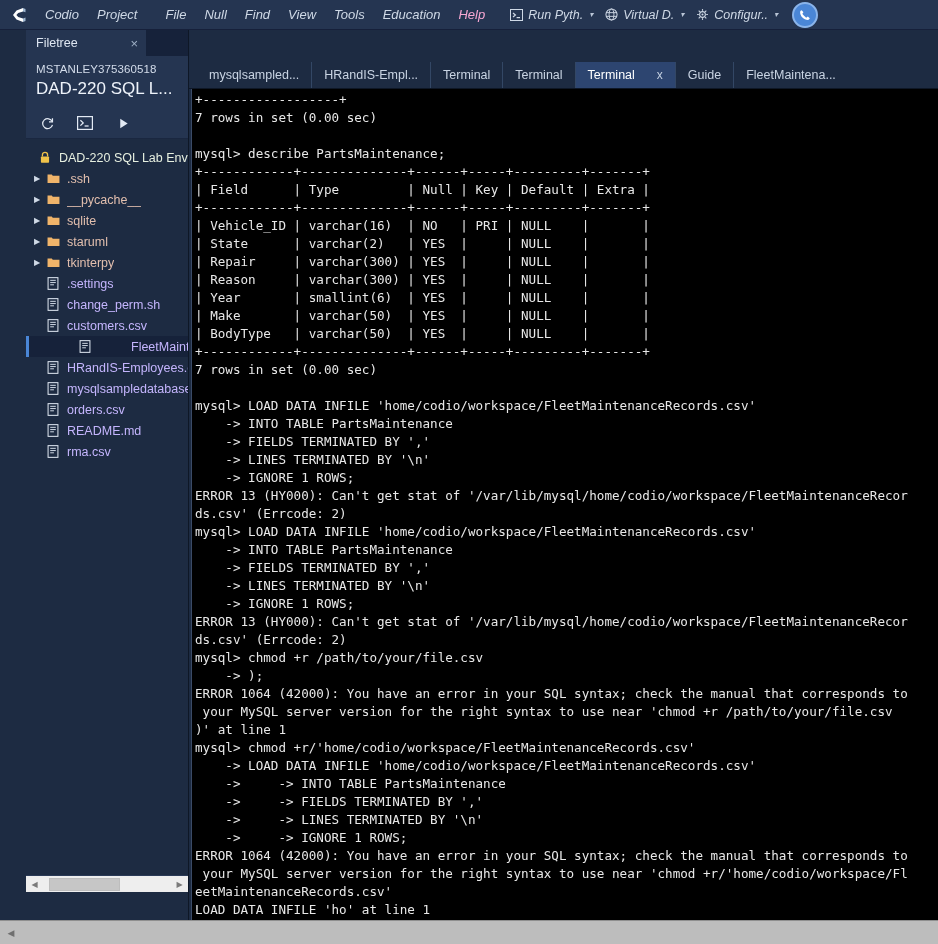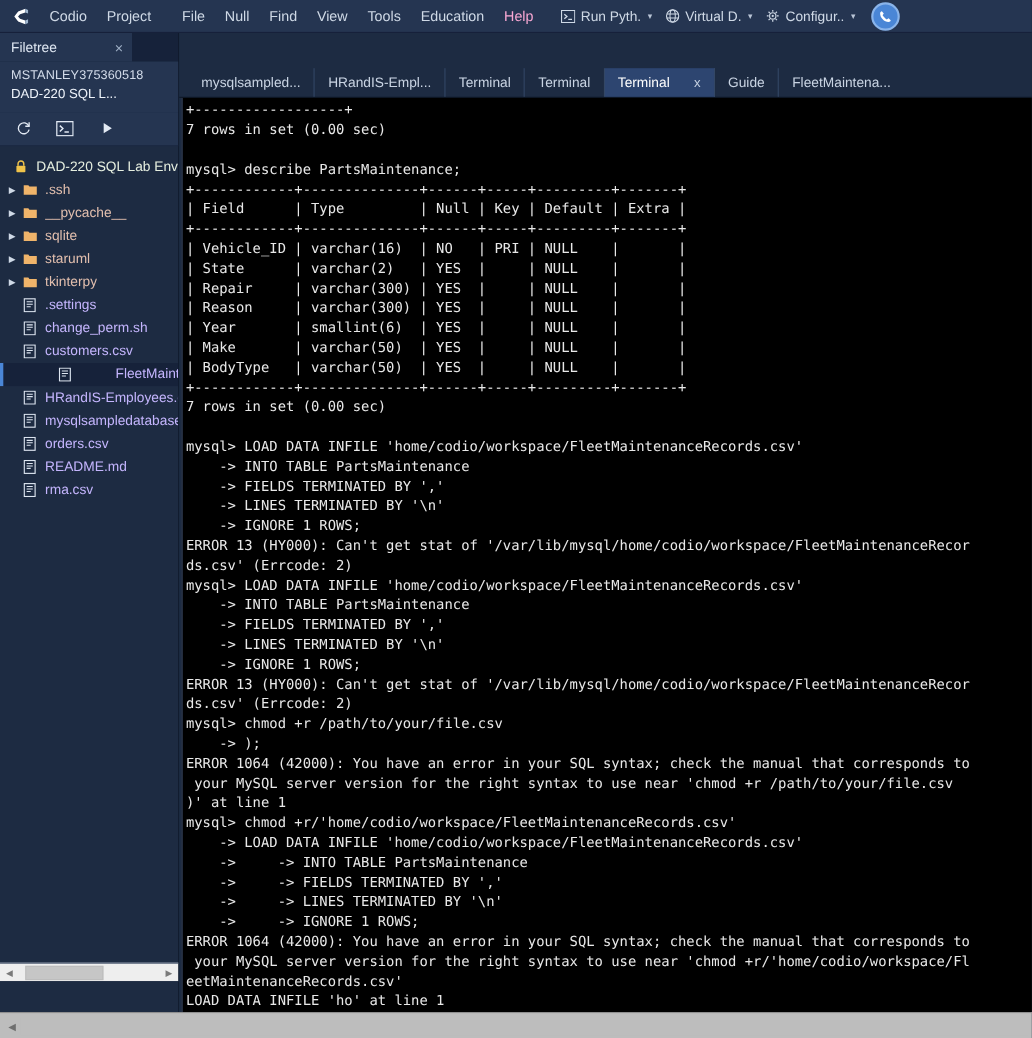--- a/index.html
+++ b/index.html
@@ -29,20 +29,21 @@
   .menubar {
     height: 30px;
     min-height: 30px;
     background: #253551;
     display: flex;
     align-items: center;
     padding: 0 6px;
     box-sizing: border-box;
     border-bottom: 1px solid #16203a;
     position: relative;
+    font-style: italic;
   }
   .codio-logo {
     width: 26px;
     height: 22px;
     display: flex;
     align-items: center;
     justify-content: center;
     margin-right: 4px;
   }
   .menu-item {
@@ -101,20 +102,21 @@
 
   
   .sidebar {
     width: 162px;
     min-width: 162px;
     background: #1d2b42;
     display: flex;
     flex-direction: column;
     border-right: 1px solid #0e1726;
     position: relative;
+    padding-left: 26px;
   }
   .panel-tabbar {
     height: 26px;
     display: flex;
     align-items: stretch;
     background: #16223a;
   }
   .panel-tab {
     background: #253551;
     display: flex;
@@ -136,21 +138,21 @@
     padding: 7px 10px 9px 10px;
     background: #253551;
   }
   .sb-user {
     font-size: 11.5px;
     color: #d3dcea;
     letter-spacing: .1px;
     line-height: 1.2;
   }
   .sb-title {
-    font-size: 12px;
+    font-size: 17px;
     color: #eef3fa;
     margin-top: 1px;
     white-space: nowrap;
     overflow: hidden;
     line-height: 1.25;
   }
   .sb-toolbar {
     height: 30px;
     background: #253551;
     display: flex;

